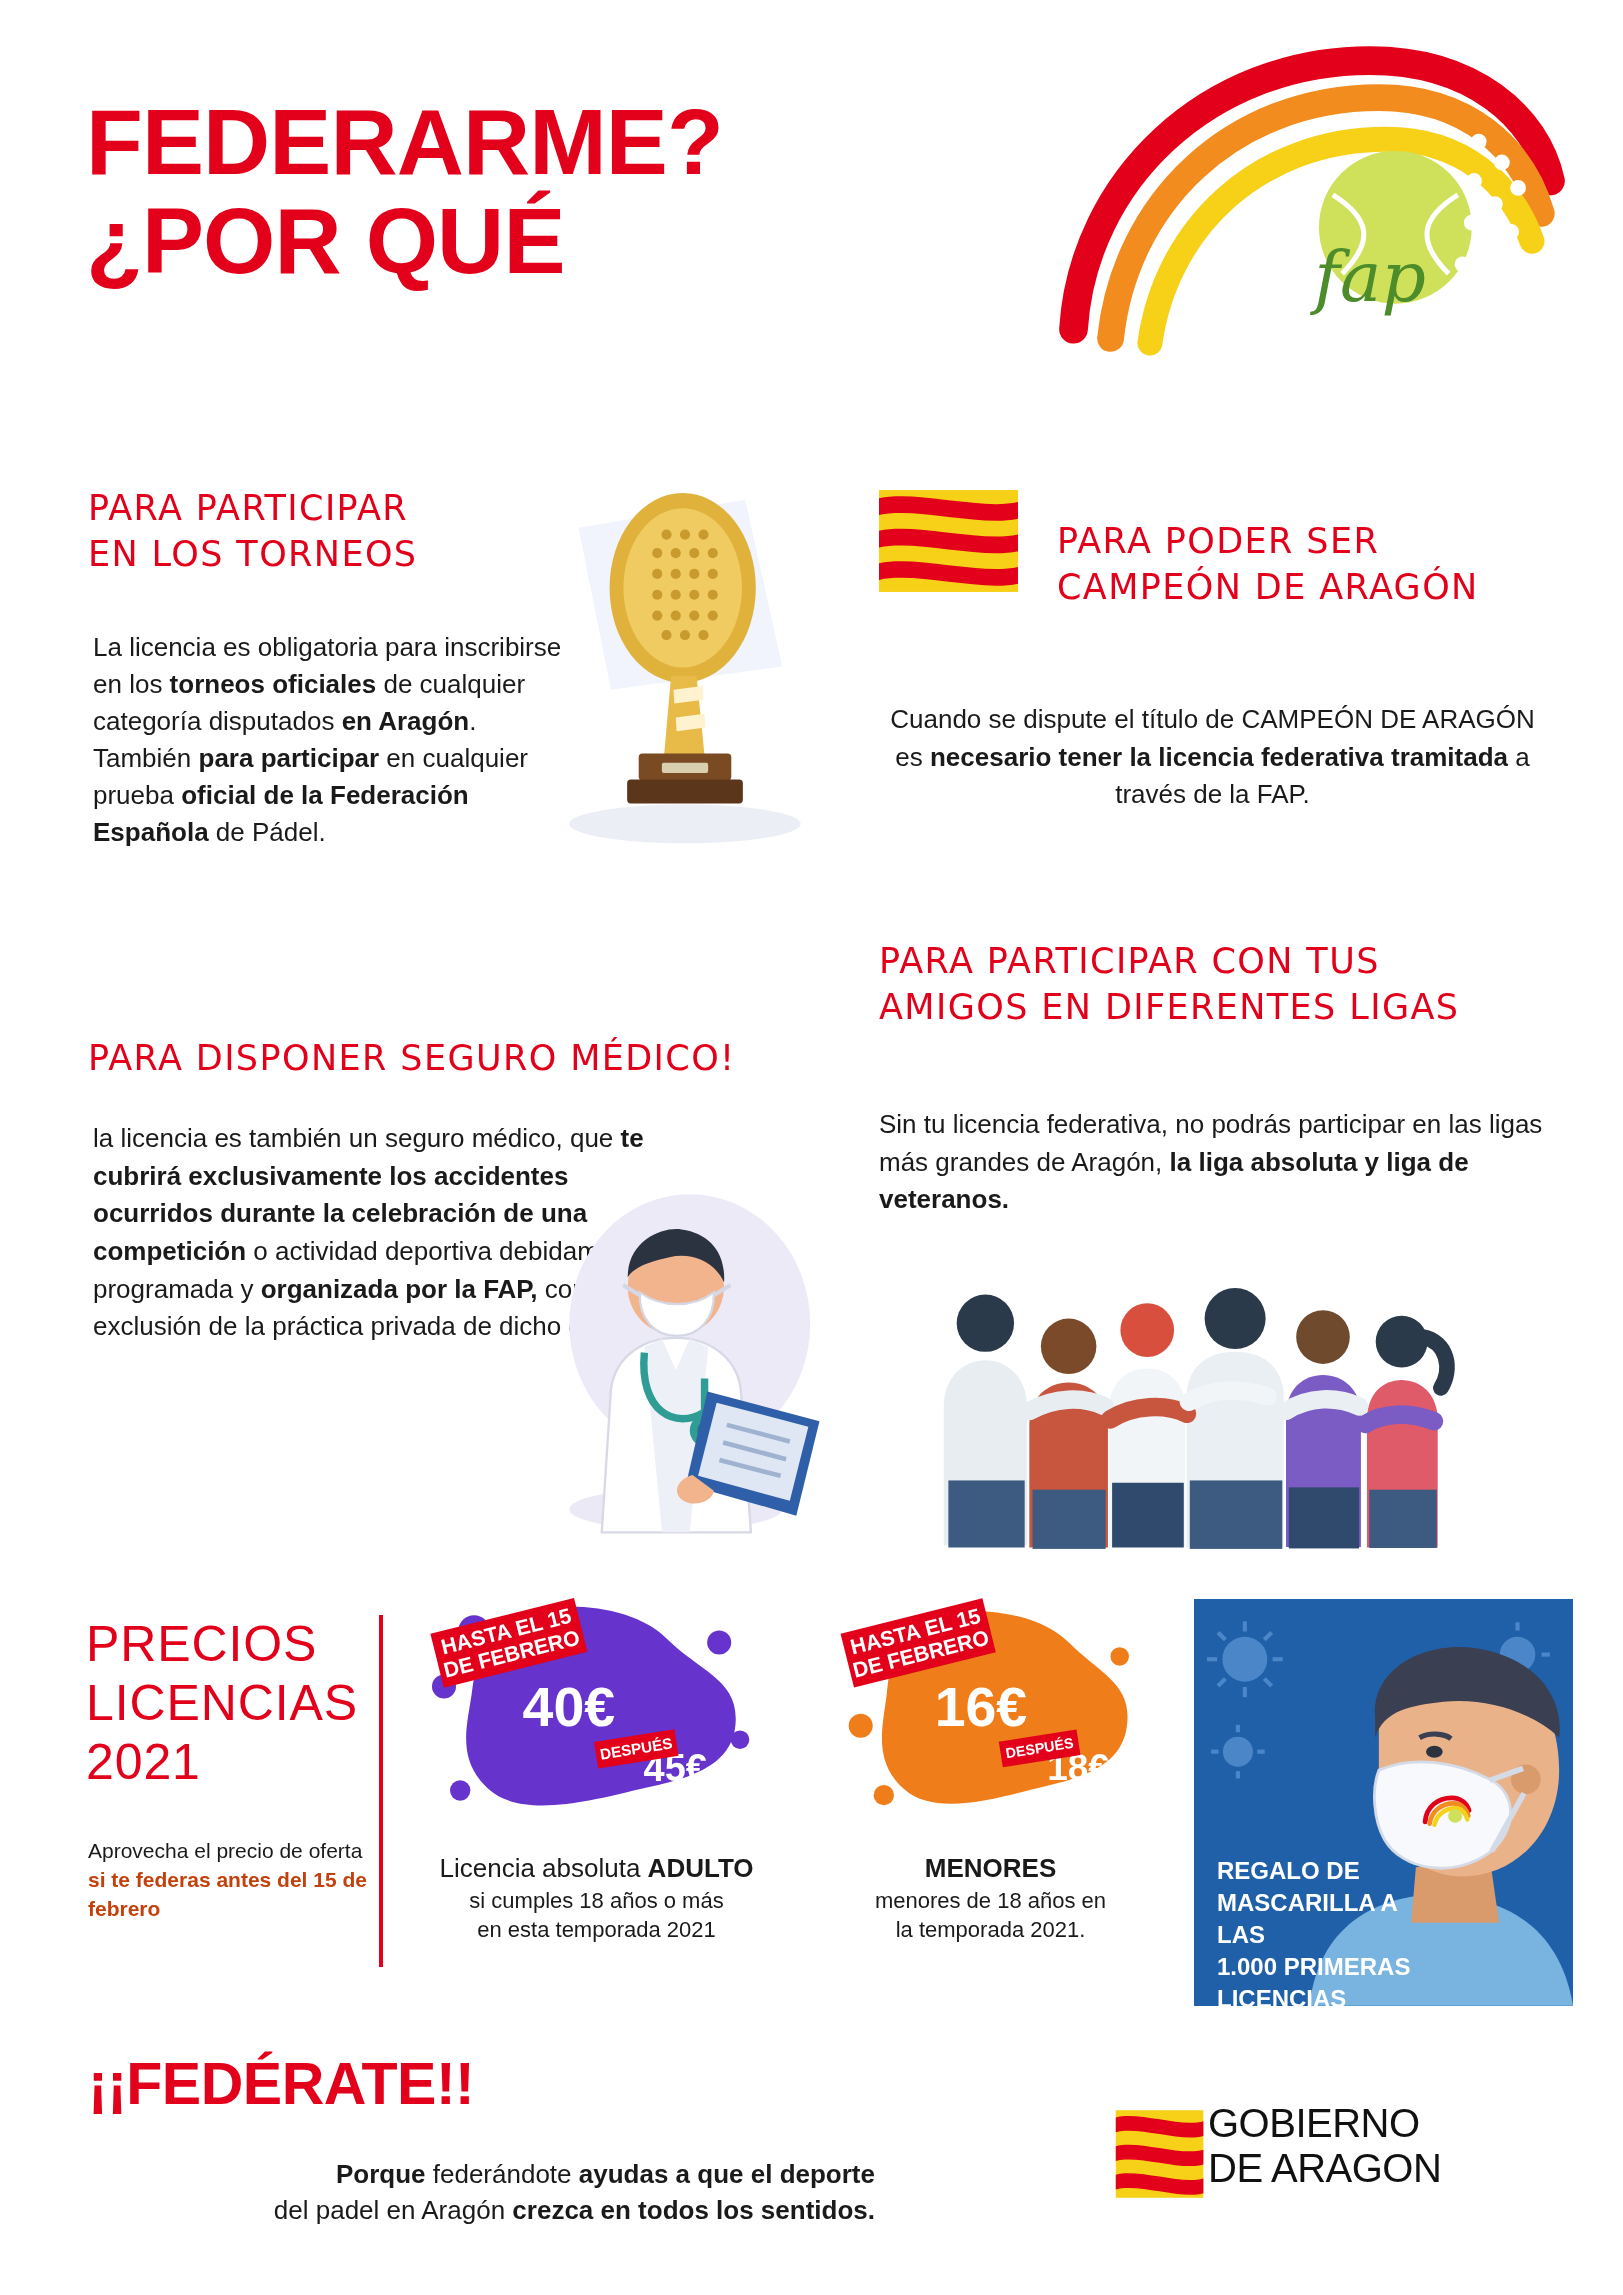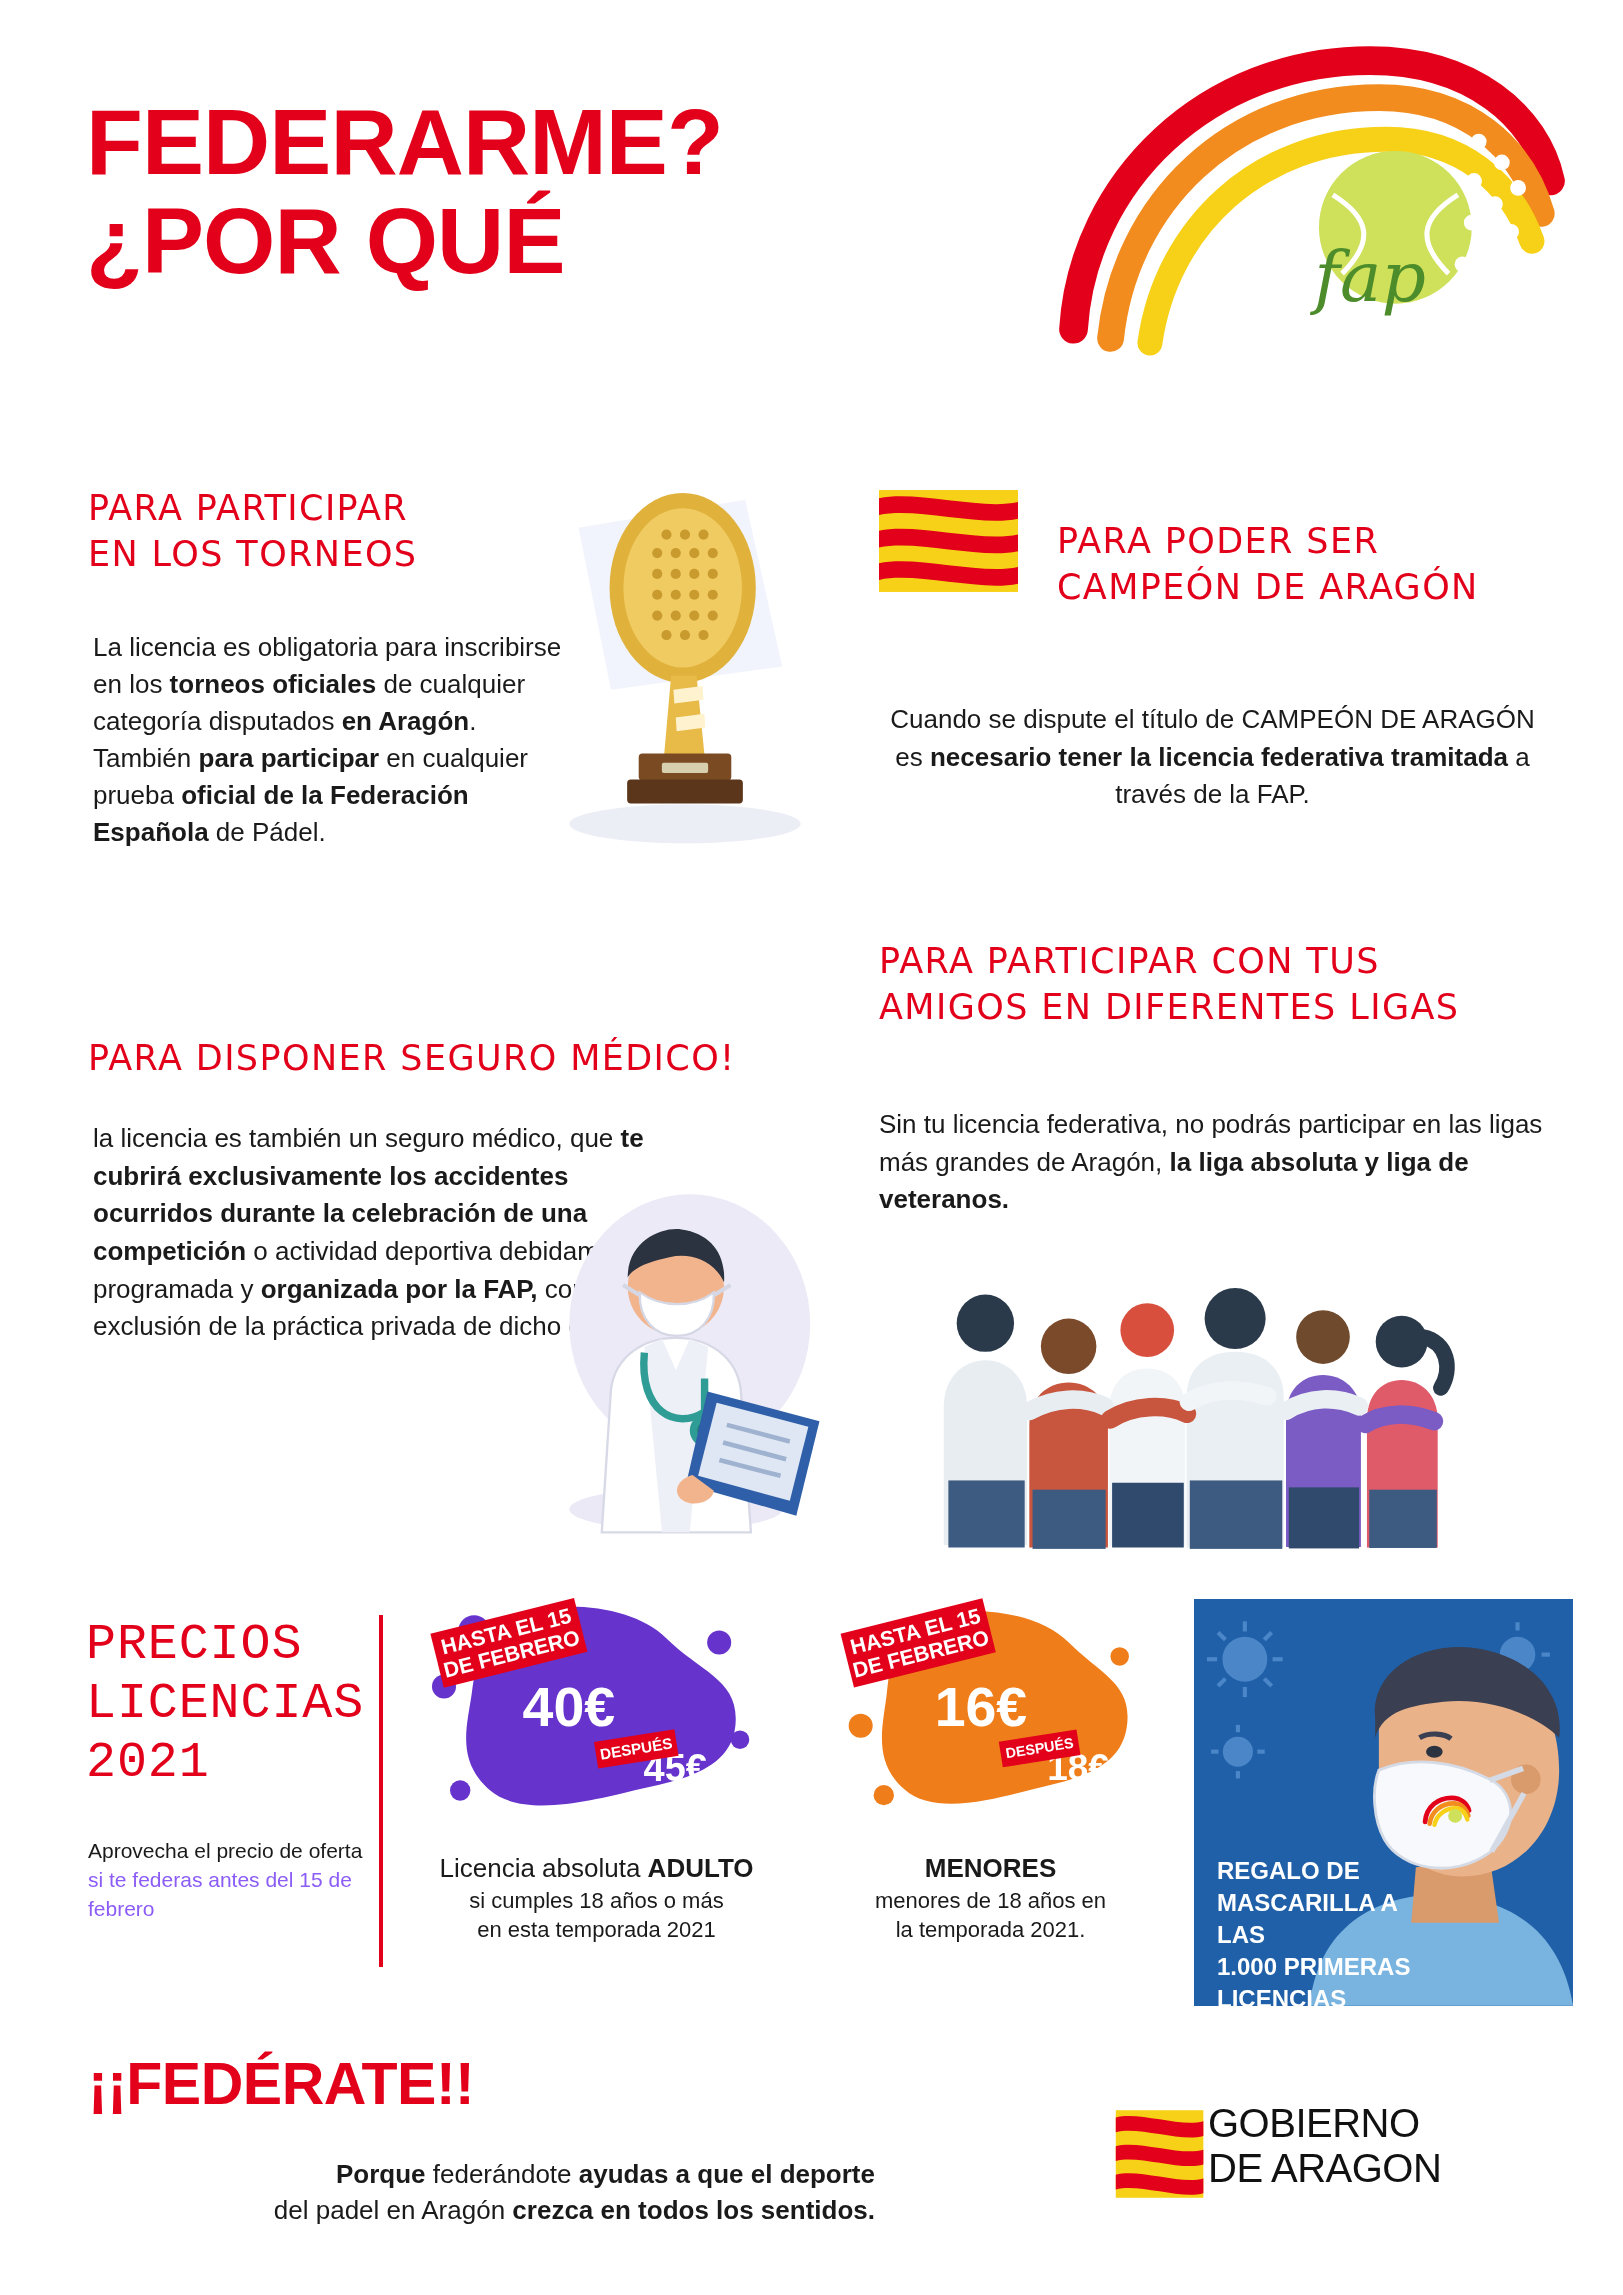--- a/index.html
+++ b/index.html
@@ -148,21 +148,21 @@
   }
 
   
   #precios-title {
     position: absolute;
     left: 86px;
     top: 1615px;
     width: 333px;
     font-size: 50px;
     color: #e2001a;
-    font-family: Liberation Mono, monospace;
+    font-family: Liberation Sans, sans-serif;
     line-height: 1.18;
     letter-spacing: 0.9px;
   }
   #precios-sub {
     position: absolute;
     left: 88px;
     top: 1837px;
     width: 287px;
     font-size: 21px;
     line-height: 1.38;
@@ -214,21 +214,21 @@
   #gobierno {
     position: absolute; left: 1115px; top: 2101px; width: 444px; height: 106px;
   }
   #gobierno-text {
     position: absolute; left: 1208px; top: 2101px; width: 370px;
     font-size: 40px; font-weight: normal; line-height: 1.12; color: #111;
     letter-spacing: -0.5px;
   }
 
   b { font-weight: bold; }
-  .red-bold { color: #8b5cf6; font-weight: normal; }
+  .red-bold { color: #c2410c; font-weight: bold; }
 </style>
 </head>
 <body>
 
 <div id="main-title">
   <div>FEDERARME?</div>
   <div>¿POR QUÉ</div>
 </div>
 
 <svg id="fap-logo" viewBox="0 0 1110 680">

